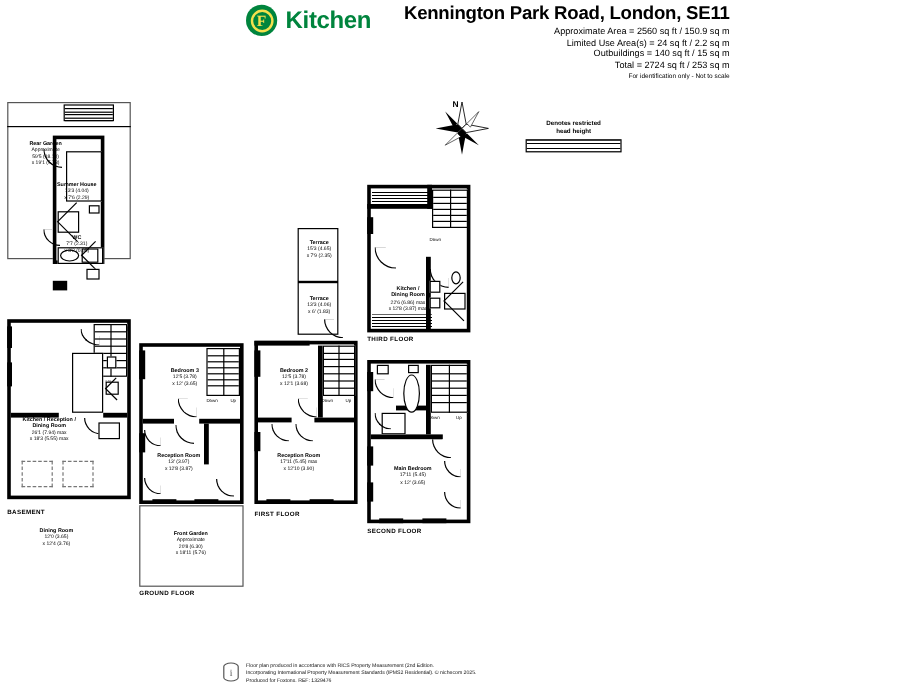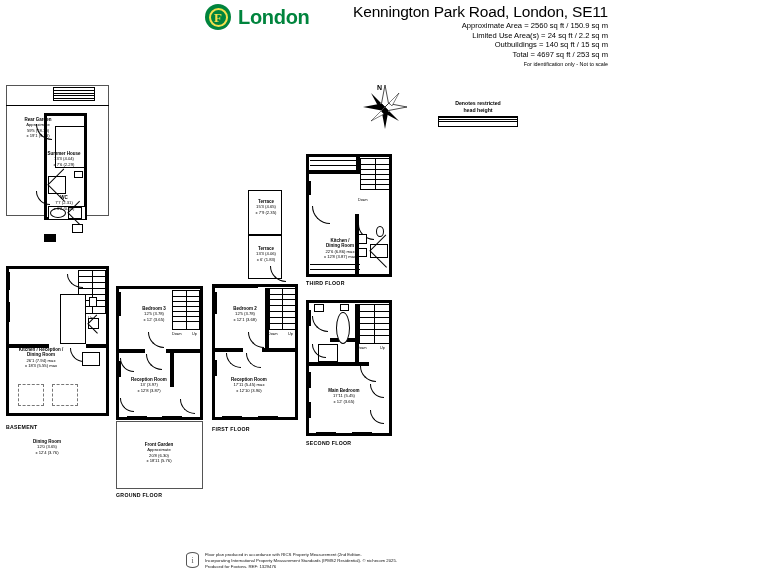--- a/index.html
+++ b/index.html
@@ -17,21 +17,21 @@
   .header { position: absolute; left: 0; top: 0; width: 768px; height: 66px; }
   .brand { position: absolute; left: 205px; top: 4px; display: flex; align-items: center; gap: 7px; }
   .brand-mark { width: 26px; height: 26px; border-radius: 50%; background: #00843d;
     display: flex; align-items: center; justify-content: center; position: relative; }
   .brand-mark .ring { width: 19px; height: 19px; border-radius: 50%; border: 2px solid #f4e04d;
     display: flex; align-items: center; justify-content: center; }
   .brand-mark .ring span { color: #f4e04d; font-size: 13px; font-weight: bold; line-height: 1; font-family: "Liberation Serif", serif; }
   .brand-name { font-size: 20px; font-weight: bold; color: #00843d; letter-spacing: -0.3px; }
 
   .title-block { position: absolute; right: 160px; top: 3px; text-align: right; }
-  .addr-title { font-size: 15.5px; font-weight: normal; letter-spacing: -0.2px; white-space: nowrap; }
+  .addr-title { font-size: 15.5px; font-weight: bold; letter-spacing: -0.2px; white-space: nowrap; }
   .area-line { font-size: 7.6px; line-height: 9.6px; white-space: nowrap; }
   .idonly { font-size: 5.4px; line-height: 9px; margin-top: 1px; }
 
   
   .canvas { position: absolute; left: 0; top: 66px; width: 768px; height: 455px; }
 
   
   .wall { position: absolute; background: #000; }
   .room { position: absolute; background: #fff; border: 1px solid #000; }
   .thick { position: absolute; background: #fff; border: 3px solid #000; }
@@ -87,29 +87,29 @@
 
 <div class="page">
 
   <div class="header">
     <div class="brand">
       <div class="brand-mark">
         <div class="ring">
             <span>F</span>
           </div>
       </div>
-      <div class="brand-name">London</div>
+      <div class="brand-name">Kitchen</div>
     </div>
 
     <div class="title-block">
       <div class="addr-title">Kennington Park Road, London, SE11</div>
       <div class="area-line">Approximate Area = 2560 sq ft / 150.9 sq m</div>
       <div class="area-line">Limited Use Area(s) = 24 sq ft / 2.2 sq m</div>
       <div class="area-line">Outbuildings = 140 sq ft / 15 sq m</div>
-      <div class="area-line">Total = 4697 sq ft / 253 sq m</div>
+      <div class="area-line">Total = 2724 sq ft / 253 sq m</div>
       <div class="idonly">For identification only - Not to scale</div>
     </div>
   </div>
 
   <div class="canvas">
 
     <div class="compass">
       <svg width="46" height="46" viewBox="0 0 46 46">
         <polygon points="23,1 26.5,19.5 23,23 19.5,19.5" fill="#fff" stroke="#000" stroke-width="0.7"></polygon>
         <polygon points="23,45 26.5,26.5 23,23 19.5,26.5" fill="#000"></polygon>

